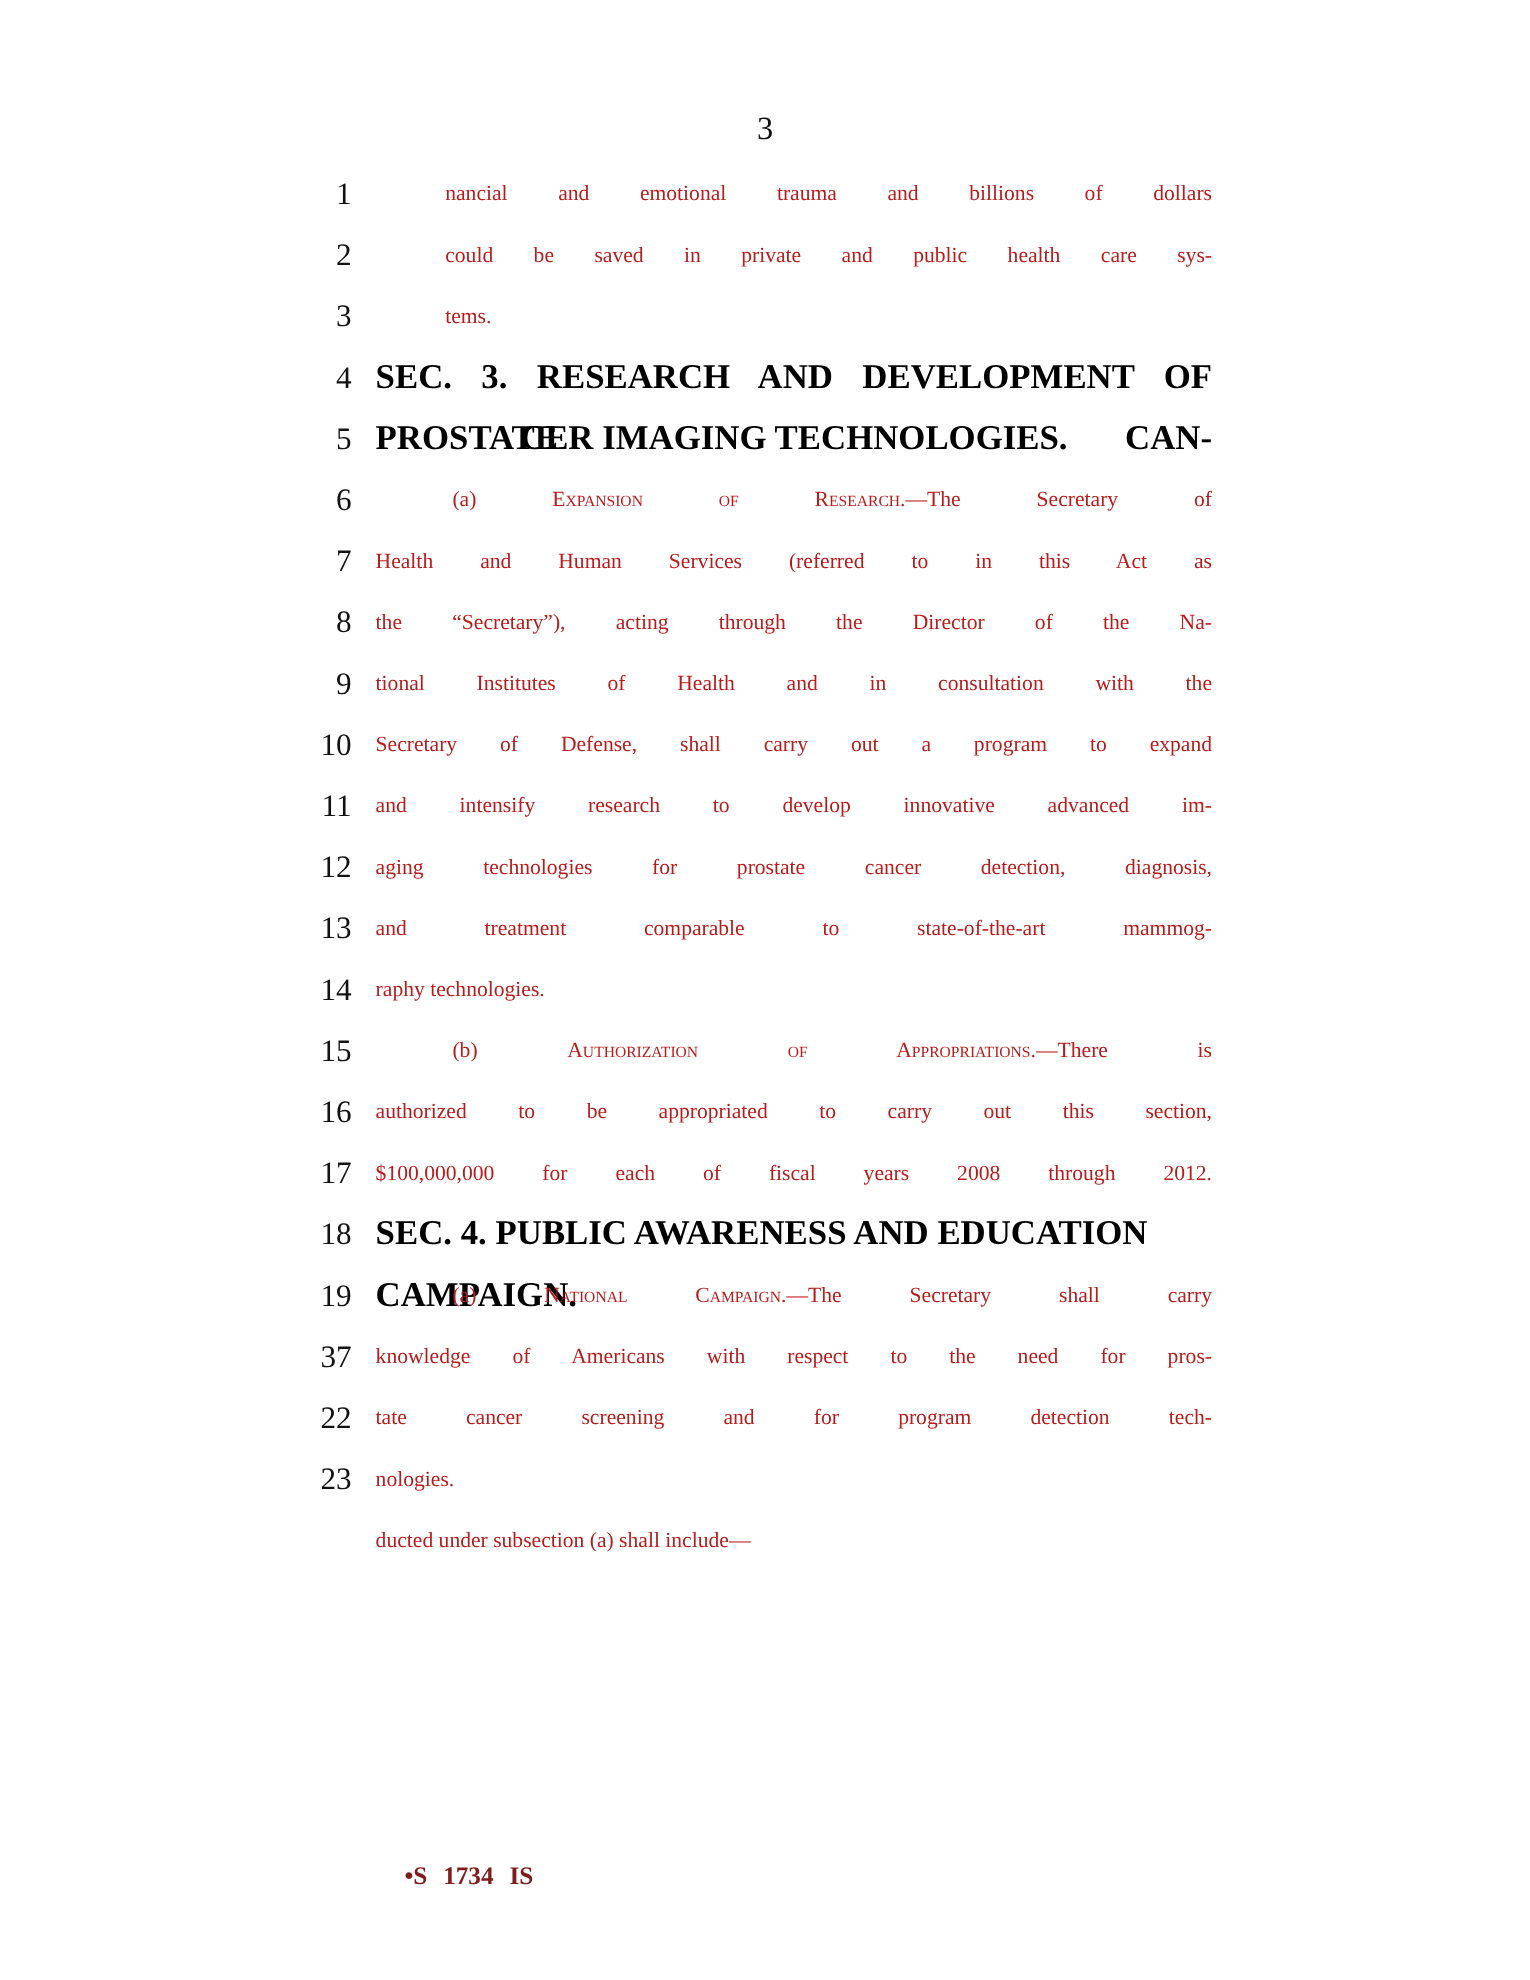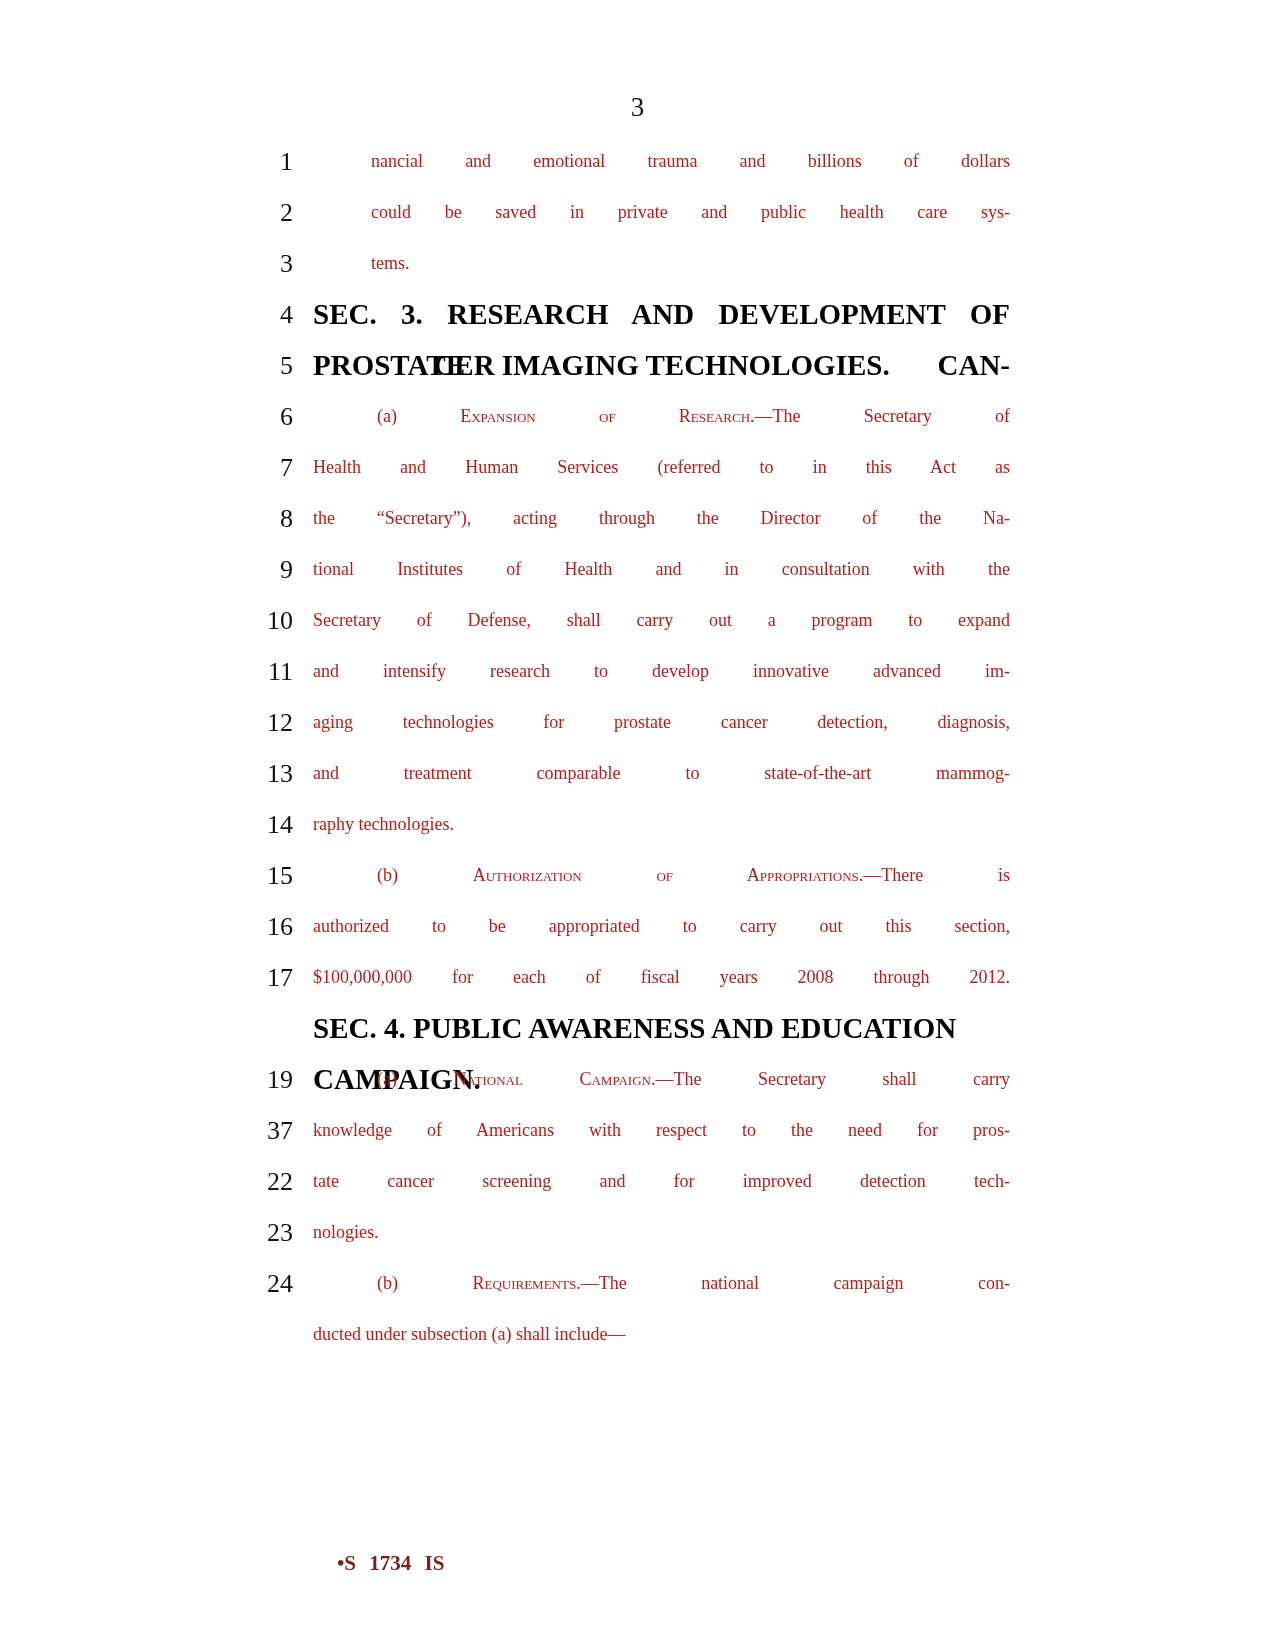--- a/index.html
+++ b/index.html
@@ -183,42 +183,39 @@
   </div>
       <div class="line">
     <div class="num">16</div>
     <div class="txt t-body"><span>authorized to be appropriated to carry out this section,</span></div>
   </div>
       <div class="line">
     <div class="num">17</div>
     <div class="txt t-body"><span>$100,000,000 for each of fiscal years 2008 through 2012.</span></div>
   </div>
       <div class="line">
+    <div class="num">18</div>
     <div class="txt t-heading-left"><span>SEC. 4. PUBLIC AWARENESS AND EDUCATION CAMPAIGN.</span></div>
   </div>
       <div class="line">
     <div class="num">19</div>
     <div class="txt t-para"><span>(a) </span><span class="sc">National Campaign</span><span>.—The Secretary shall carry</span></div>
   </div>
       <div class="line">
     <div class="num">37</div>
     <div class="txt t-body"><span>knowledge of Americans with respect to the need for pros-</span></div>
   </div>
       <div class="line">
     <div class="num">22</div>
-    <div class="txt t-body"><span>tate cancer screening and for improved detection tech-</span></div>
+    <div class="txt t-body"><span>tate cancer screening and for program detection tech-</span></div>
   </div>
       <div class="line">
     <div class="num">23</div>
     <div class="txt t-body-end"><span>nologies.</span></div>
   </div>
       <div class="line">
-    <div class="num">24</div>
-    <div class="txt t-para"><span>(b) </span><span class="sc">Requirements</span><span>.—The national campaign con-</span></div>
-  </div>
-      <div class="line">
     <div class="txt t-body-end"><span>ducted under subsection (a) shall include—</span></div>
   </div>
     </div>
 
   <div class="footer">•S 1734 IS</div>
 
 </div>
 
 </body></html>

